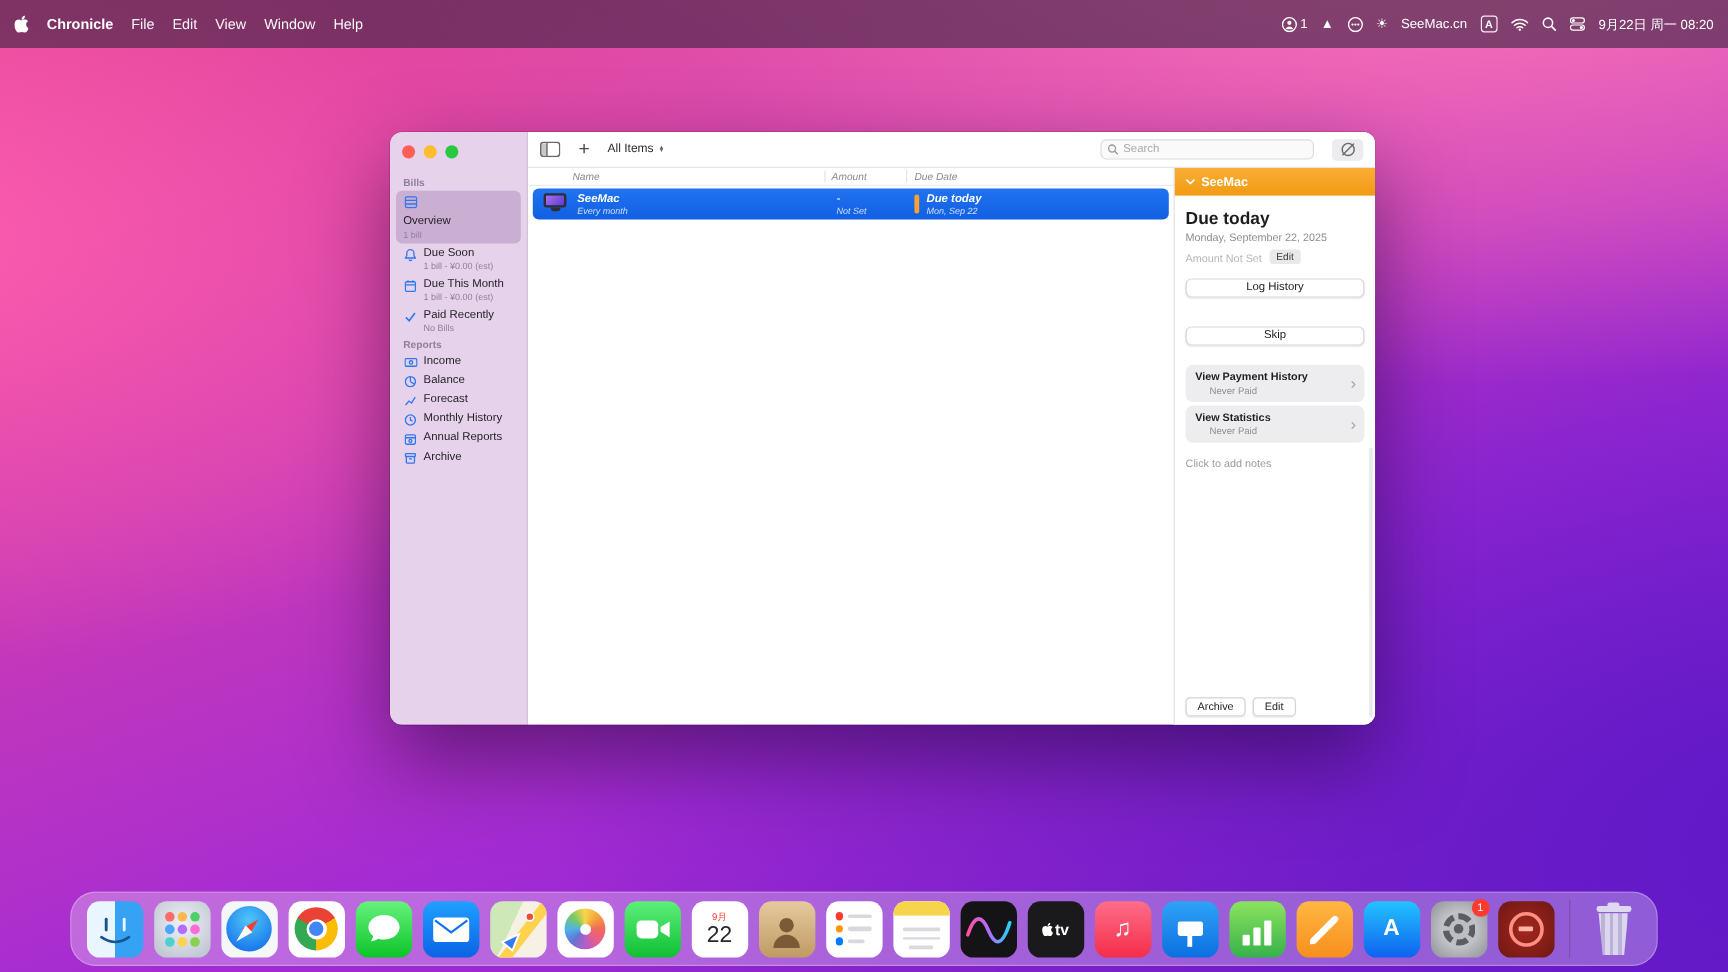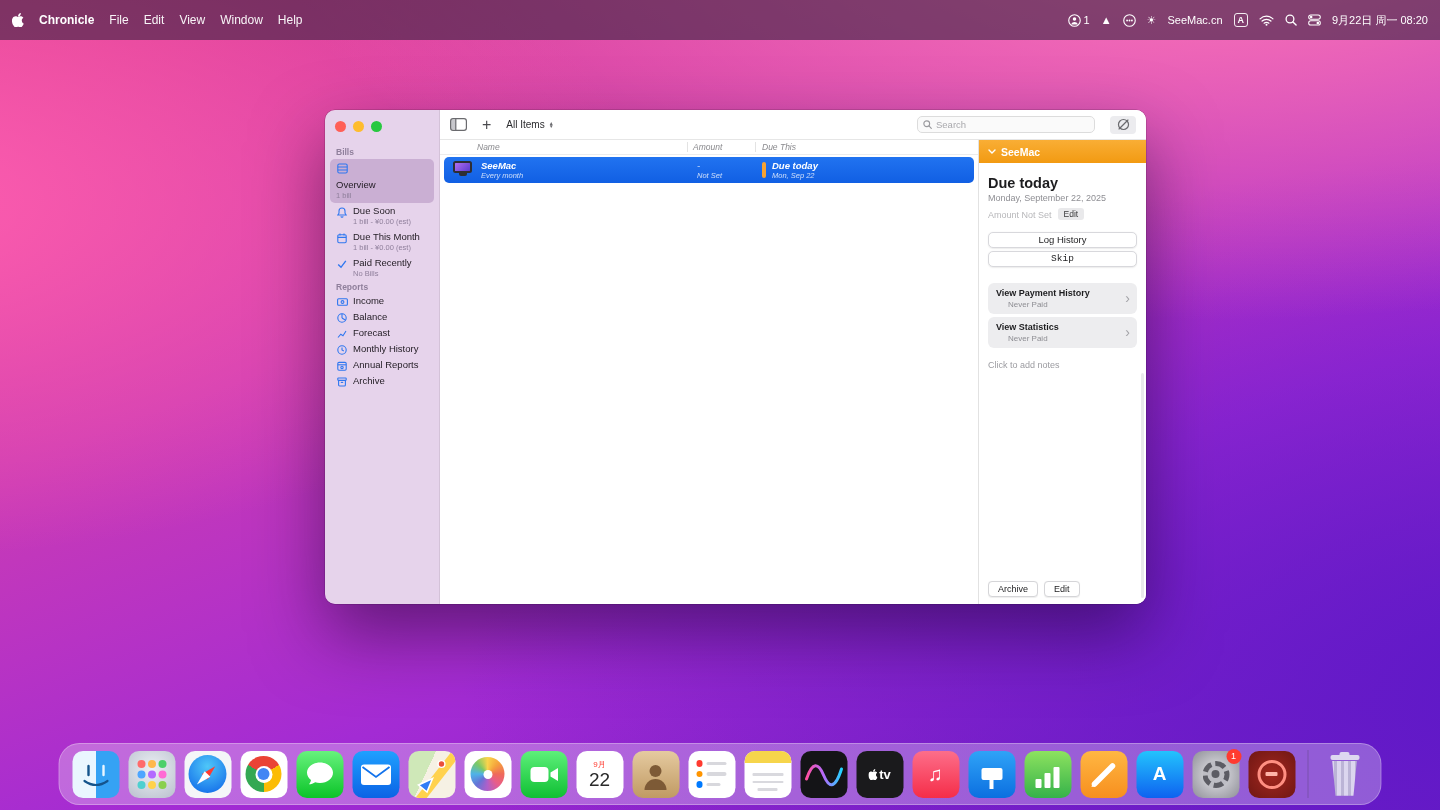--- a/index.html
+++ b/index.html
@@ -100,21 +100,21 @@
   .panel-body { padding:0 9px; flex:1; position:relative; }
   .p-title { margin-top:12px; font-size:14.5px; font-weight:700; color:#1d1d1f; }
   .p-date { margin-top:2px; font-size:9px; color:#8e8e93; }
   .p-amount-row { margin-top:5px; display:flex; align-items:flex-end; gap:6px; }
   .p-amount { font-size:9px; color:#b7b7ba; }
   .chip { background:#e9e9eb; border-radius:3px; padding:1px 6px; font-size:8.5px; color:#3a3a3c; }
   .panel-btn { display:block; width:100%; height:16px; margin-top:12px; background:#fff;
     border:1px solid #d8d8dc; border-radius:5px; font-size:9.5px; color:#1d1d1f;
     text-align:center; line-height:14px; box-shadow:0 .5px 1.5px rgba(0,0,0,.08);
     font-family:inherit; }
-  .panel-btn.skip { margin-top:3px;font-family:Liberation Mono, monospace; }
+  .panel-btn.skip { margin-top:24px; }
   .cards { margin-top:16px; display:flex; flex-direction:column; gap:3px; }
   .p-card { background:#ededef; border-radius:6px; padding:5px 8px; position:relative; }
   .p-card-title { font-size:9px; font-weight:700; color:#1d1d1f; }
   .p-card-sub { font-size:8px; color:#8e8e93; margin-top:2px;margin-left:12px; }
   .p-card-chev { position:absolute; right:7px; top:50%; transform:translateY(-55%);
     font-size:14px; color:#a3a3a8; font-weight:400; }
   .p-notes { margin-top:12px; font-size:9px; color:#9b9ba0; }
   .p-scroll { position:absolute; right:2px; top:210px; height:225px; width:3px;
     background:#e9e9ec; border-radius:2px; }
   .panel-foot { position:absolute; bottom:7px; left:9px; display:flex; gap:6px; }
@@ -428,21 +428,21 @@
       </div>
 
       <div class="content-row">
 
         <div class="list">
           <div class="list-head">
             <span class="lh-name">Name</span>
             <span class="lh-sep1"></span>
             <span class="lh-amount">Amount</span>
             <span class="lh-sep2"></span>
-            <span class="lh-due">Due This</span>
+            <span class="lh-due">Due Date</span>
           </div>
           <div class="bill-row">
             <span class="mac-ic"></span>
             <span class="cell-name">
               <span class="c-main">SeeMac</span>
               <span class="c-sub">Every month</span>
             </span>
             <span class="cell-amount">
               <span class="c-main">-</span>
               <span class="c-sub">Not Set</span>

